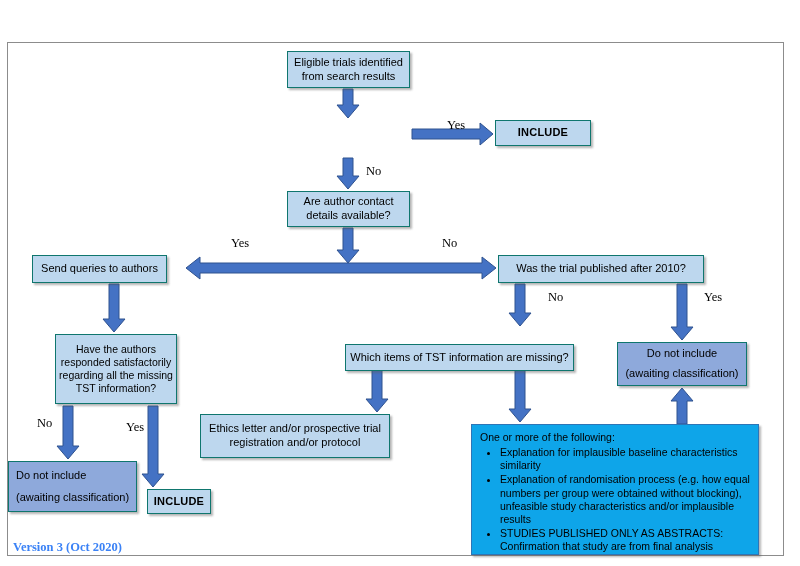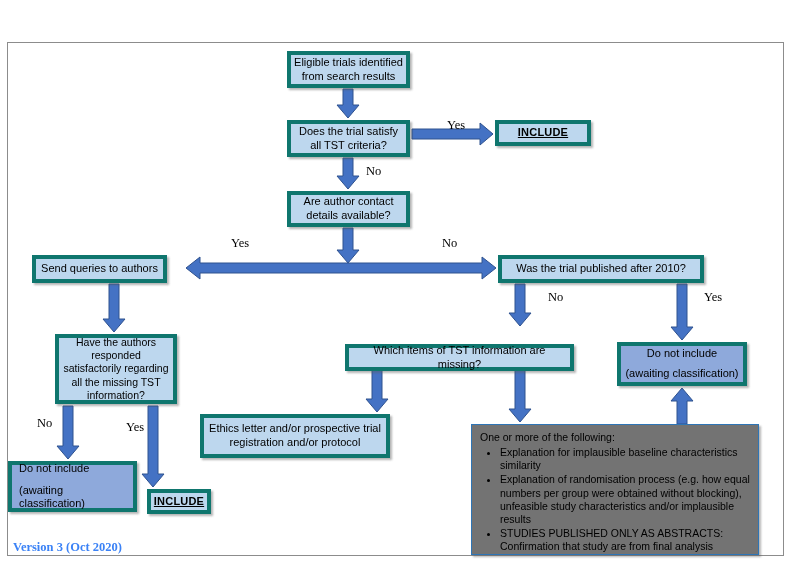--- a/index.html
+++ b/index.html
@@ -11,36 +11,36 @@
   }
   .canvas { position: relative; width: 800px; height: 566px; background: #fff; }
   .frame {
     position: absolute; left: 7px; top: 42px; width: 777px; height: 514px;
     border: 1px solid #8c8c8c; box-sizing: border-box; background: #fff;
   }
   svg.arrows { position: absolute; left: 0; top: 0; pointer-events: none; }
   svg.arrows polygon { fill: #4472C4; stroke: #2F528F; stroke-width: 1; }
   .box {
     position: absolute; box-sizing: border-box;
-    background: #BDD7EE; border: 4px solid #0f766e;
+    background: #BDD7EE; border: 1px solid #0f766e;
     display: flex; align-items: center; justify-content: center;
     text-align: center; font-size: 11px; line-height: 1.25; color: #000;
     padding: 2px 3px;
     box-shadow: 2px 2px 2px rgba(90,90,90,0.45);
   }
   .box.dark { background: #8EA9DB; }
-  .box.include { font-weight: bold; letter-spacing: 0.2px; text-decoration: underline; }
+  .box.include { font-weight: bold; letter-spacing: 0.2px; }
   .box.small-text { font-size: 10.5px; }
   .box.col { flex-direction: column; }
   .box.left-align { align-items: flex-start; text-align: left; justify-content: center; padding-left: 7px; }
   .box.gap8 > div + div { margin-top: 8px; }
   .box.gap6 > div + div { margin-top: 6px; }
   .bigbox {
     position: absolute; box-sizing: border-box;
-    background: #737373; border: 1px solid #2E75B6;
+    background: #0ea5e9; border: 1px solid #2E75B6;
     font-size: 10.5px; line-height: 1.25; color: #000;
     padding: 6px 8px; text-align: left;
     box-shadow: 2px 2px 2px rgba(90,90,90,0.45);
   }
   .bigbox ul { margin: 2px 0 0 0; padding-left: 20px; }
   .bigbox li { margin-bottom: 1px; }
   .decision-label {
     position: absolute; font-family: "Liberation Serif", serif;
     font-size: 12.5px; color: #000;
   }
@@ -80,21 +80,20 @@
 
     <polygon points="372,356 382,356 382,399 388,399 377,412 366,399 372,399"></polygon>
 
     <polygon points="515,356 525,356 525,409 531,409 520,422 509,409 515,409"></polygon>
 
     <polygon points="677,424 687,424 687,401 693,401 682,388 671,401 677,401"></polygon>
   </svg>
 
   <div class="box" style="left:287px; top:51px; width:123px; height:37px;">Eligible trials identified from search results</div>
 
-  <div class="box" style="left:287px; top:120px; width:123px; height:37px;">Does the trial satisfy all TST criteria?</div>
 
   <div class="box include" style="left:495px; top:120px; width:96px; height:26px;">INCLUDE</div>
 
   <div class="box" style="left:287px; top:191px; width:123px; height:36px;">Are author contact details available?</div>
 
   <div class="box" style="left:32px; top:255px; width:135px; height:28px;">Send queries to authors</div>
 
   <div class="box" style="left:498px; top:255px; width:206px; height:28px;">Was the trial published after 2010?</div>
 
   <div class="box small-text" style="left:55px; top:334px; width:122px; height:70px;">Have the authors responded satisfactorily regarding all the missing TST information?</div>

